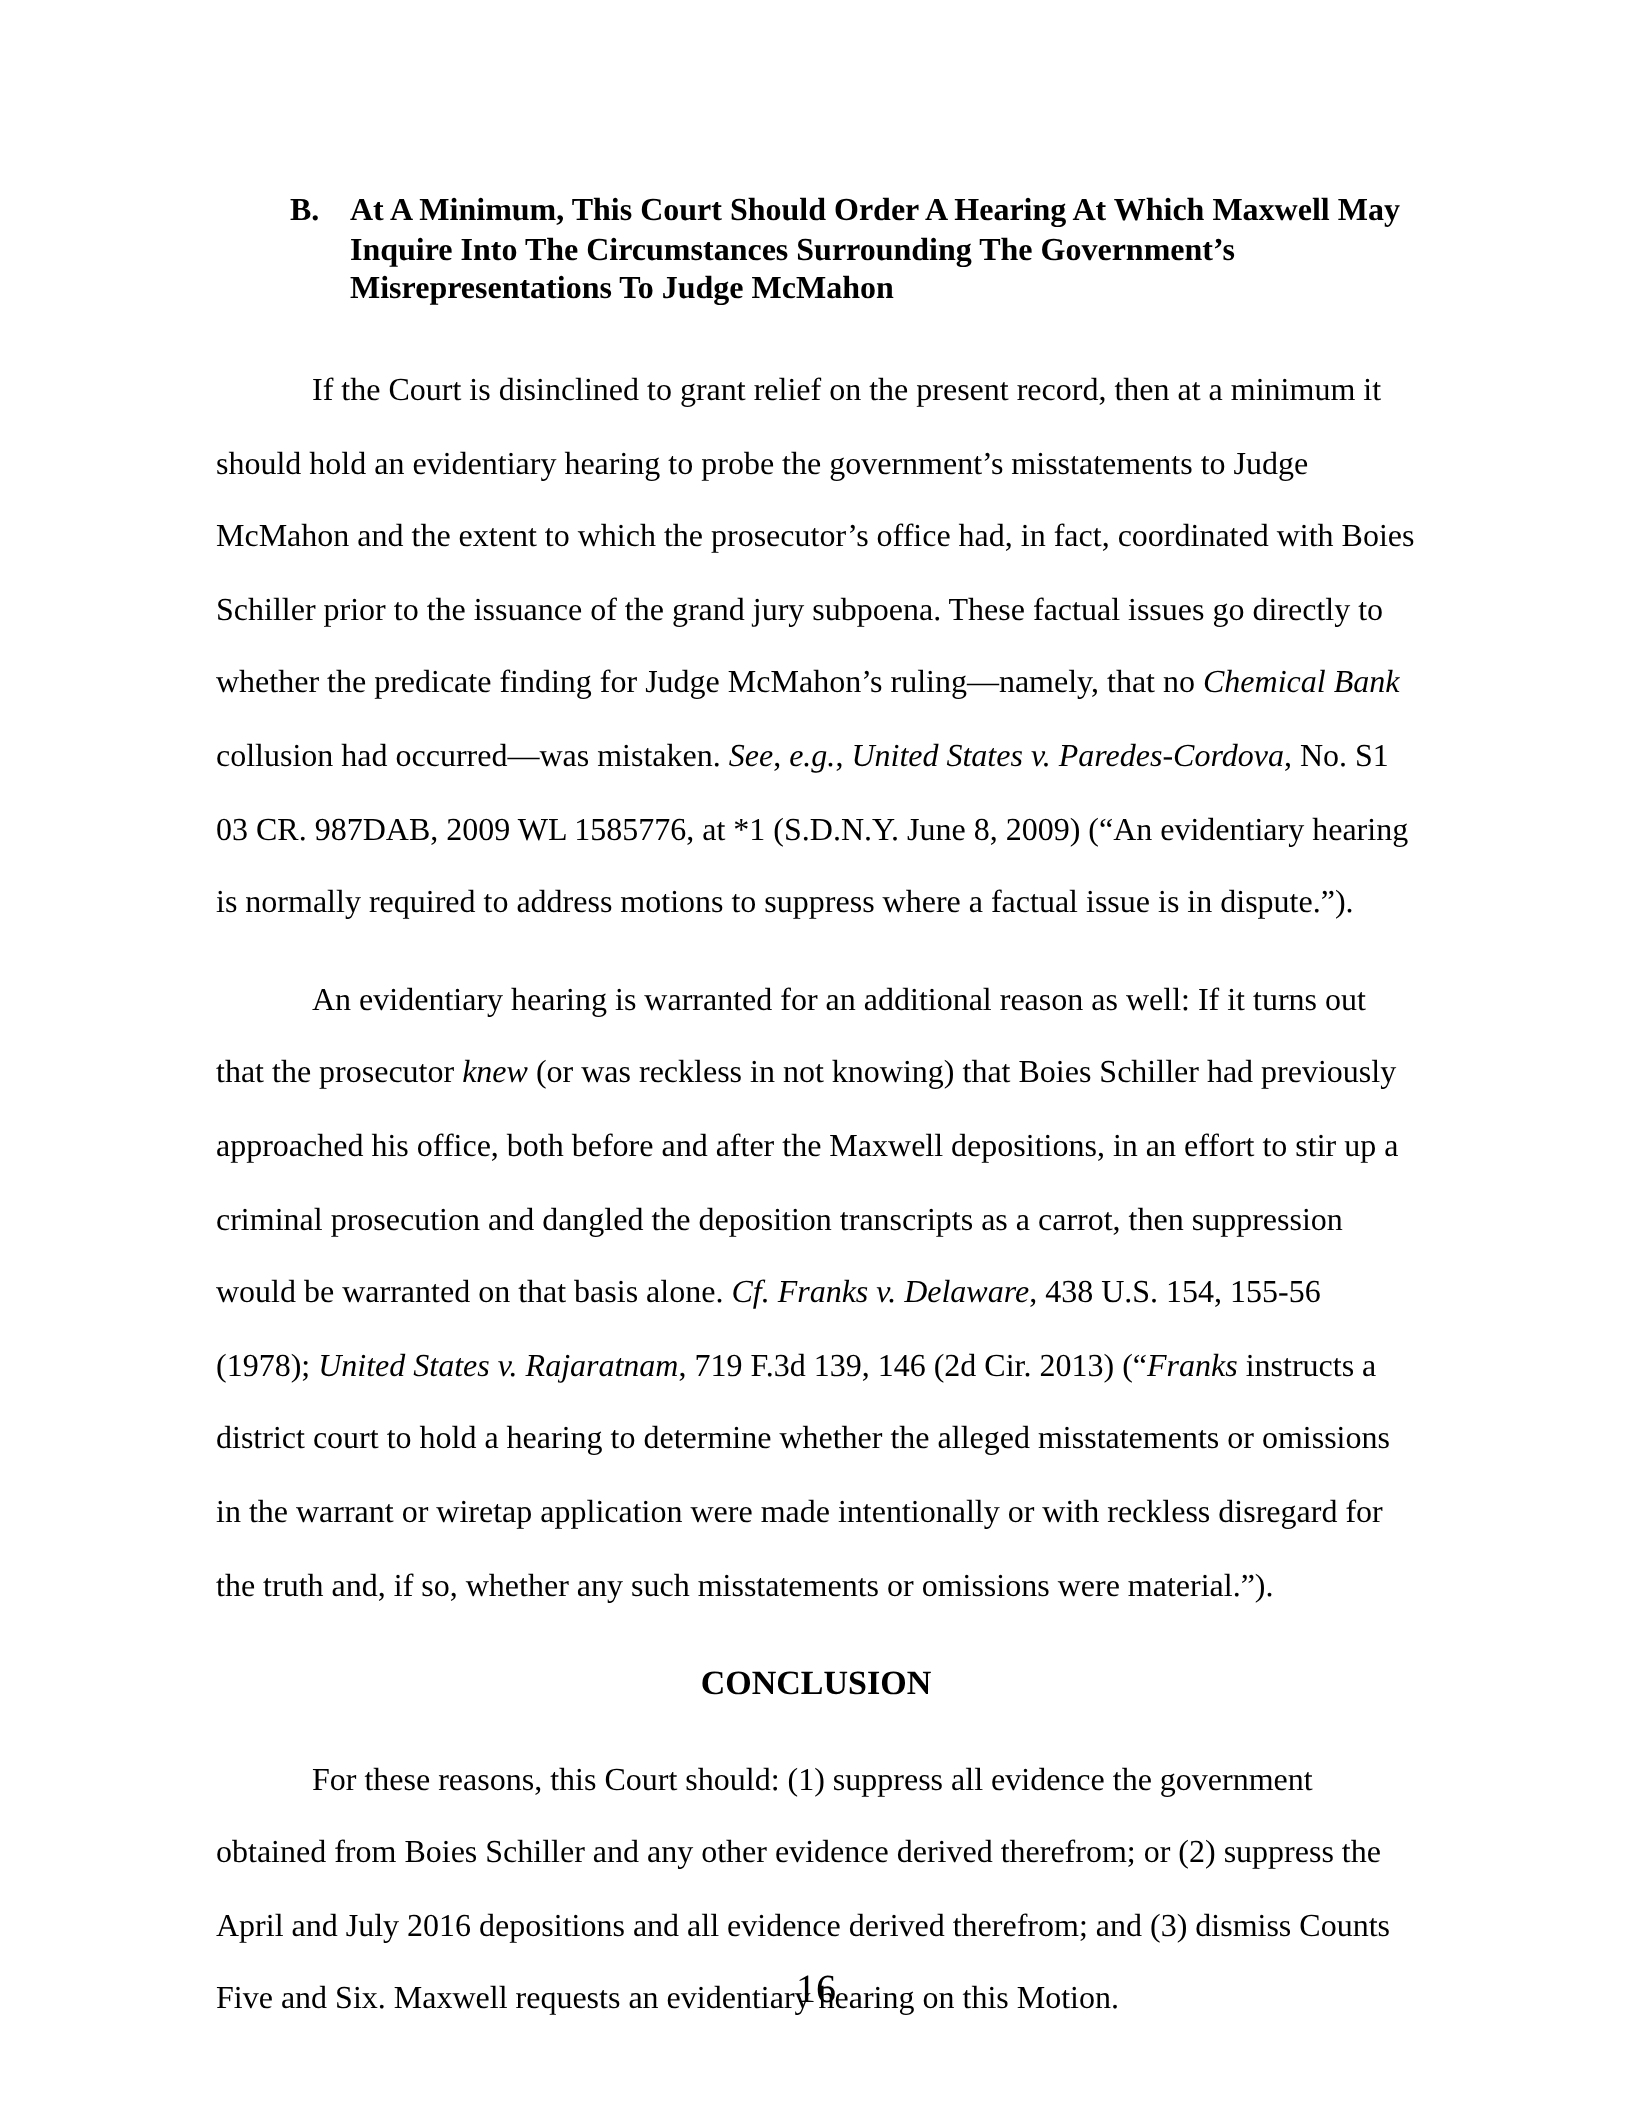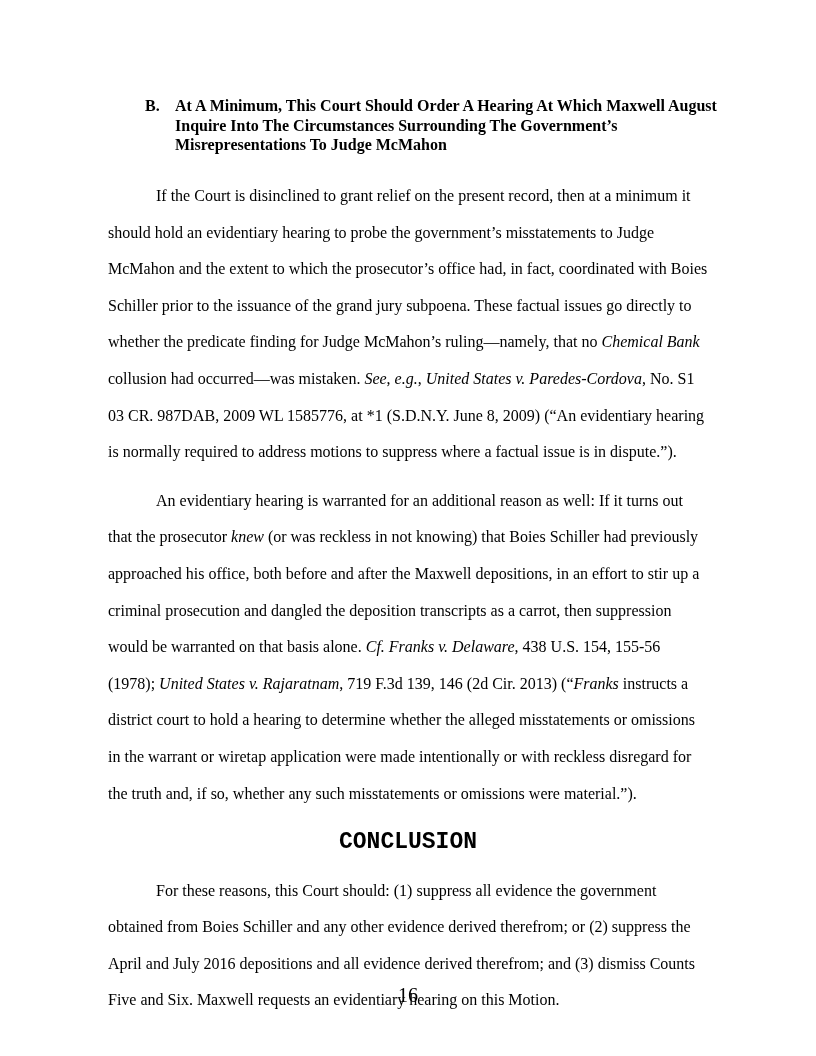--- a/index.html
+++ b/index.html
@@ -40,45 +40,44 @@
     font-size: 16px;
     line-height: 36.6px;
     text-align: left;
   }
   .doc-body p {
     margin: 12px;
     text-indent: 48px;
   }
   .conclusion-heading {
     margin: 0;
-    font-size: 23px;
+    font-size: 17px;
     font-weight: bold;
     line-height: 36.6px;
     text-align: center;
-    font-family: Liberation Mono, monospace;
   }
   .page-footer {
     position: absolute;
     top: 986px;
     left: 0;
     right: 0;
     text-align: center;
     font-size: 20px;
     line-height: 18px;
   }
   i { font-style: italic; }
 </style>
 </head>
 <body>
 
 <div class="page">
 
   <div class="section-heading">
     <span class="h-label">B.</span>
-    <span class="h-text">At A Minimum, This Court Should Order A Hearing At Which Maxwell August Inquire Into The Circumstances Surrounding The Government’s Misrepresentations To Judge McMahon</span>
+    <span class="h-text">At A Minimum, This Court Should Order A Hearing At Which Maxwell May Inquire Into The Circumstances Surrounding The Government’s Misrepresentations To Judge McMahon</span>
   </div>
 
   <div class="doc-body">
     <p><span>If the Court is disinclined to grant relief on the present record, then at a minimum it should hold an evidentiary hearing to probe the government’s misstatements to Judge McMahon and the extent to which the prosecutor’s office had, in fact, coordinated with Boies Schiller prior to the issuance of the grand jury subpoena. These factual issues go directly to whether the predicate finding for Judge McMahon’s ruling—namely, that no </span><i>Chemical Bank</i><span> collusion had occurred—was mistaken. </span><i>See</i><span>, </span><i>e.g.</i><span>, </span><i>United States v. Paredes-Cordova</i><span>, No. S1 03 CR. 987DAB, 2009 WL 1585776, at *1 (S.D.N.Y. June 8, 2009) (“An evidentiary hearing is normally required to address motions to suppress where a factual issue is in dispute.”).</span></p>
     <p><span>An evidentiary hearing is warranted for an additional reason as well: If it turns out that the prosecutor </span><i>knew</i><span> (or was reckless in not knowing) that Boies Schiller had previously approached his office, both before and after the Maxwell depositions, in an effort to stir up a criminal prosecution and dangled the deposition transcripts as a carrot, then suppression would be warranted on that basis alone. </span><i>Cf. Franks v. Delaware</i><span>, 438 U.S. 154, 155-56 (1978); </span><i>United States v. Rajaratnam</i><span>, 719 F.3d 139, 146 (2d Cir. 2013) (“</span><i>Franks</i><span> instructs a district court to hold a hearing to determine whether the alleged misstatements or omissions in the warrant or wiretap application were made intentionally or with reckless disregard for the truth and, if so, whether any such misstatements or omissions were material.”).</span></p>
     <h2 class="conclusion-heading">CONCLUSION</h2>
     <p><span>For these reasons, this Court should: (1) suppress all evidence the government obtained from Boies Schiller and any other evidence derived therefrom; or (2) suppress the April and July 2016 depositions and all evidence derived therefrom; and (3) dismiss Counts Five and Six. Maxwell requests an evidentiary hearing on this Motion.</span></p>
   </div>
 
   <div class="page-footer">16</div>

